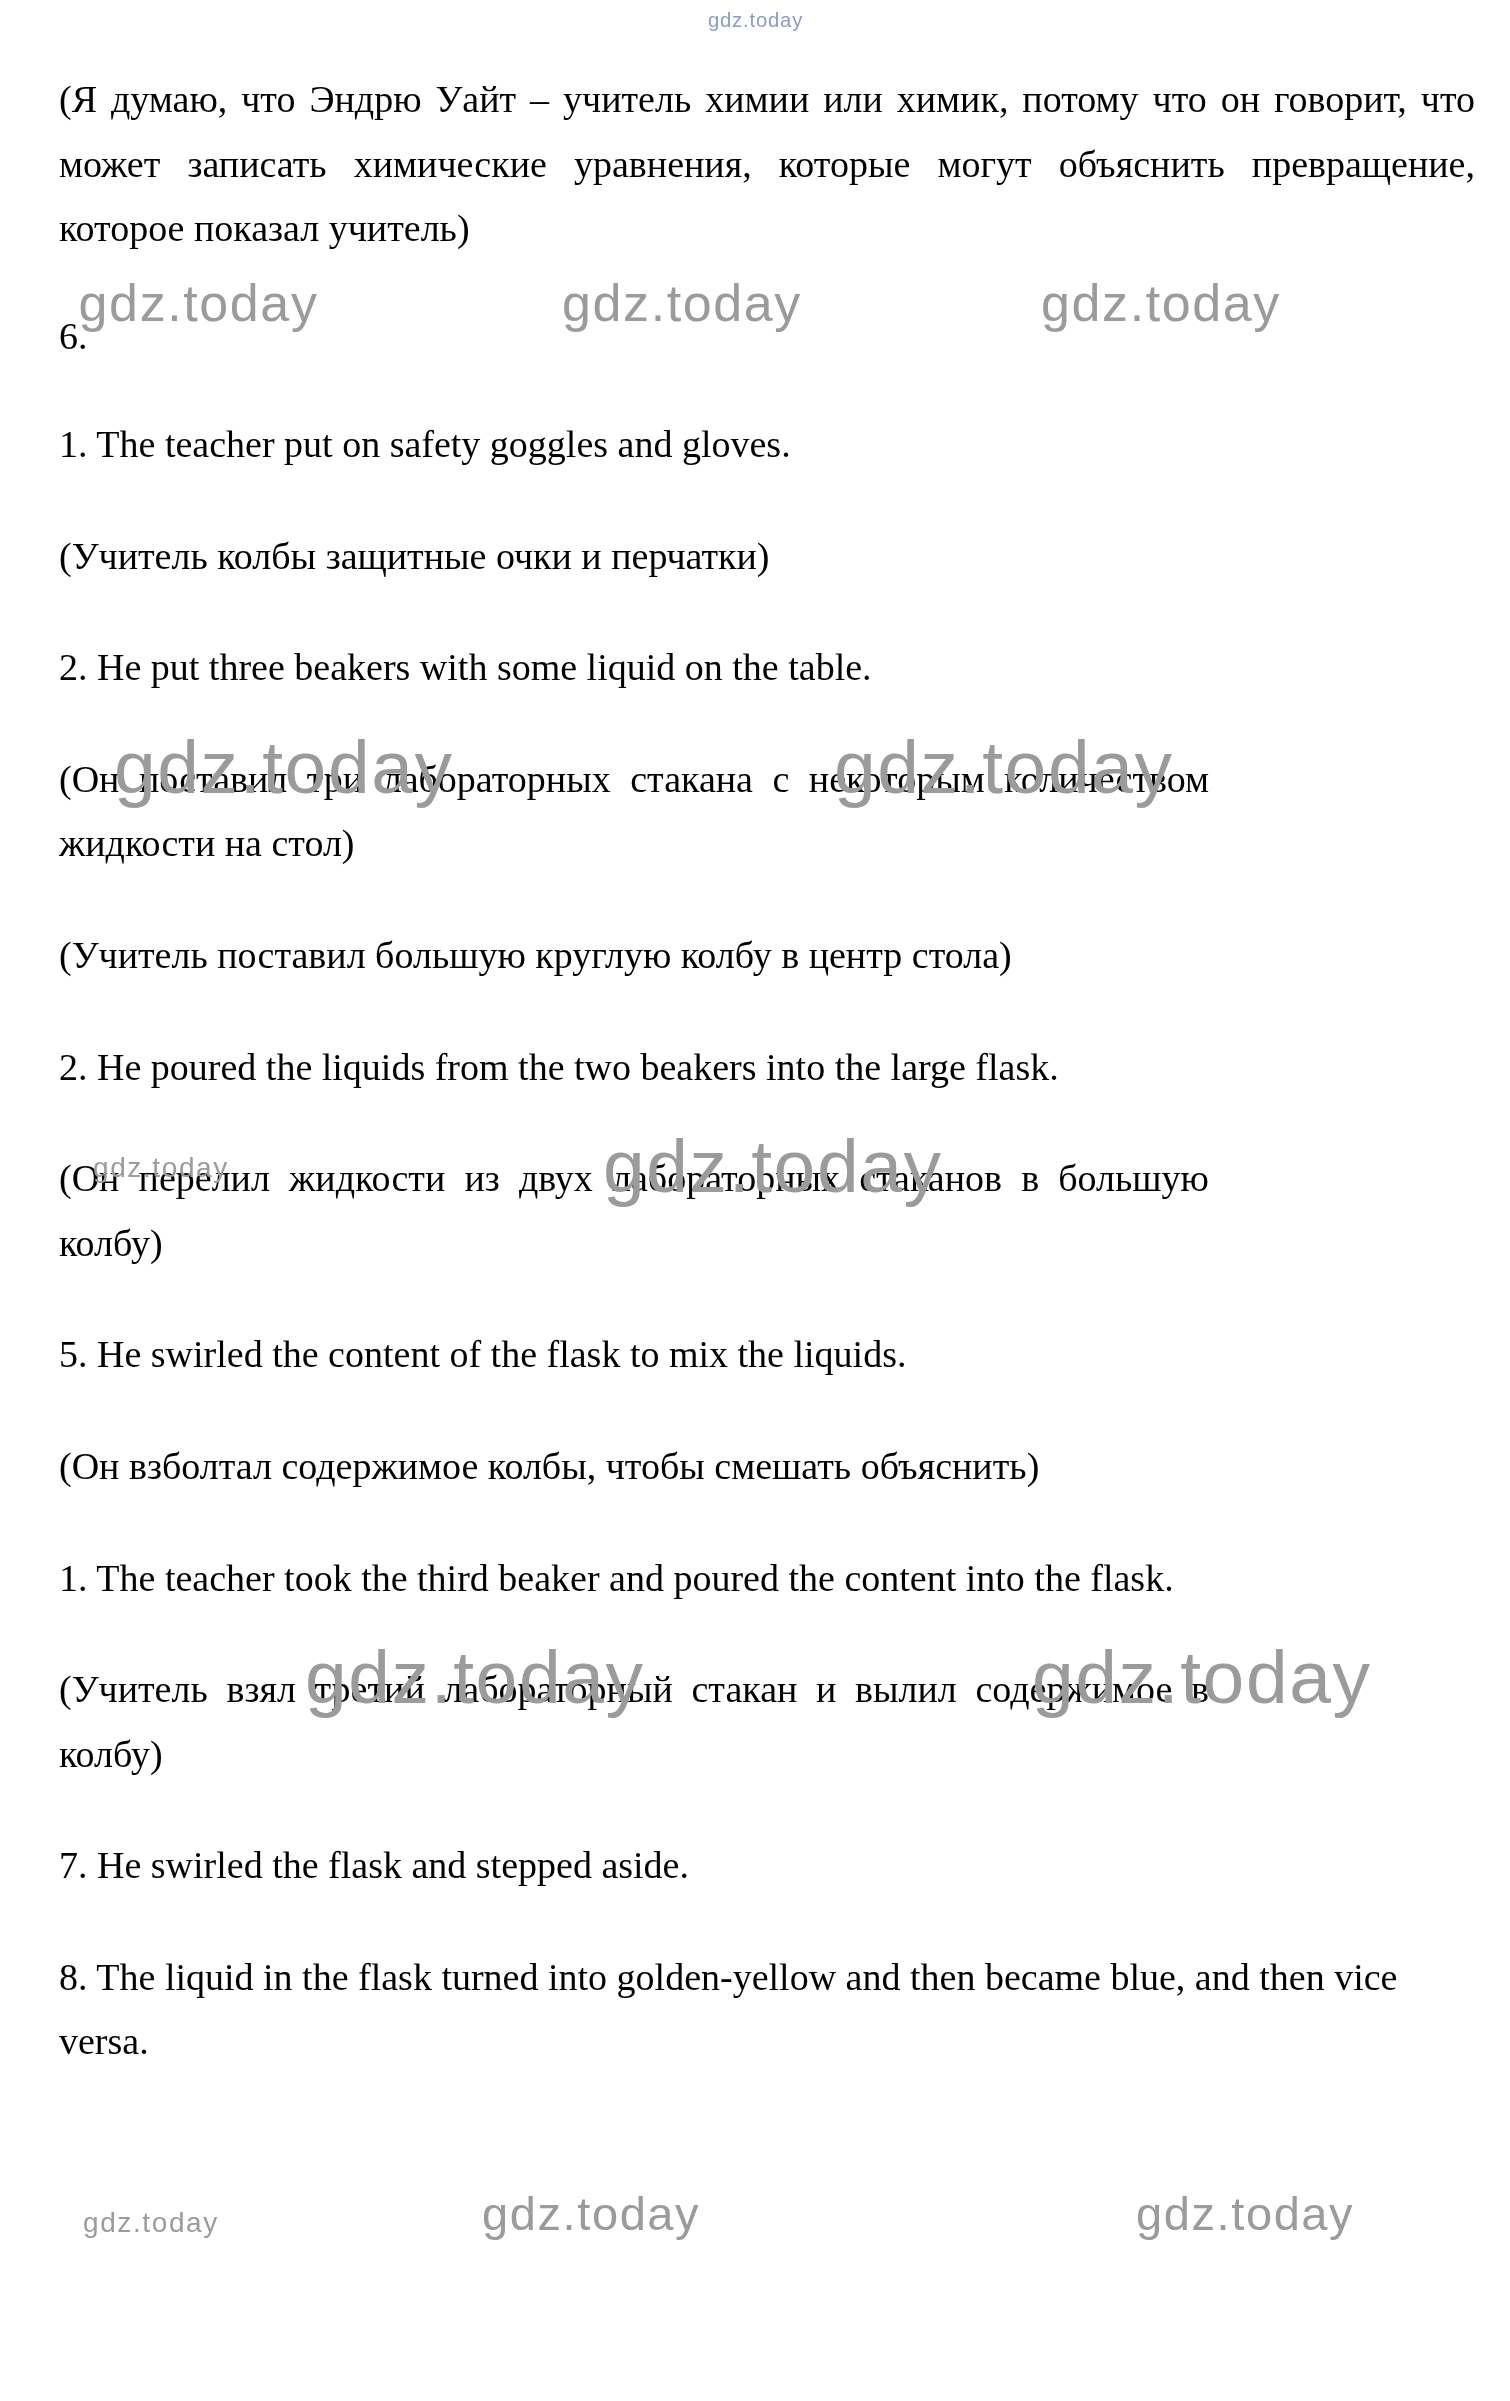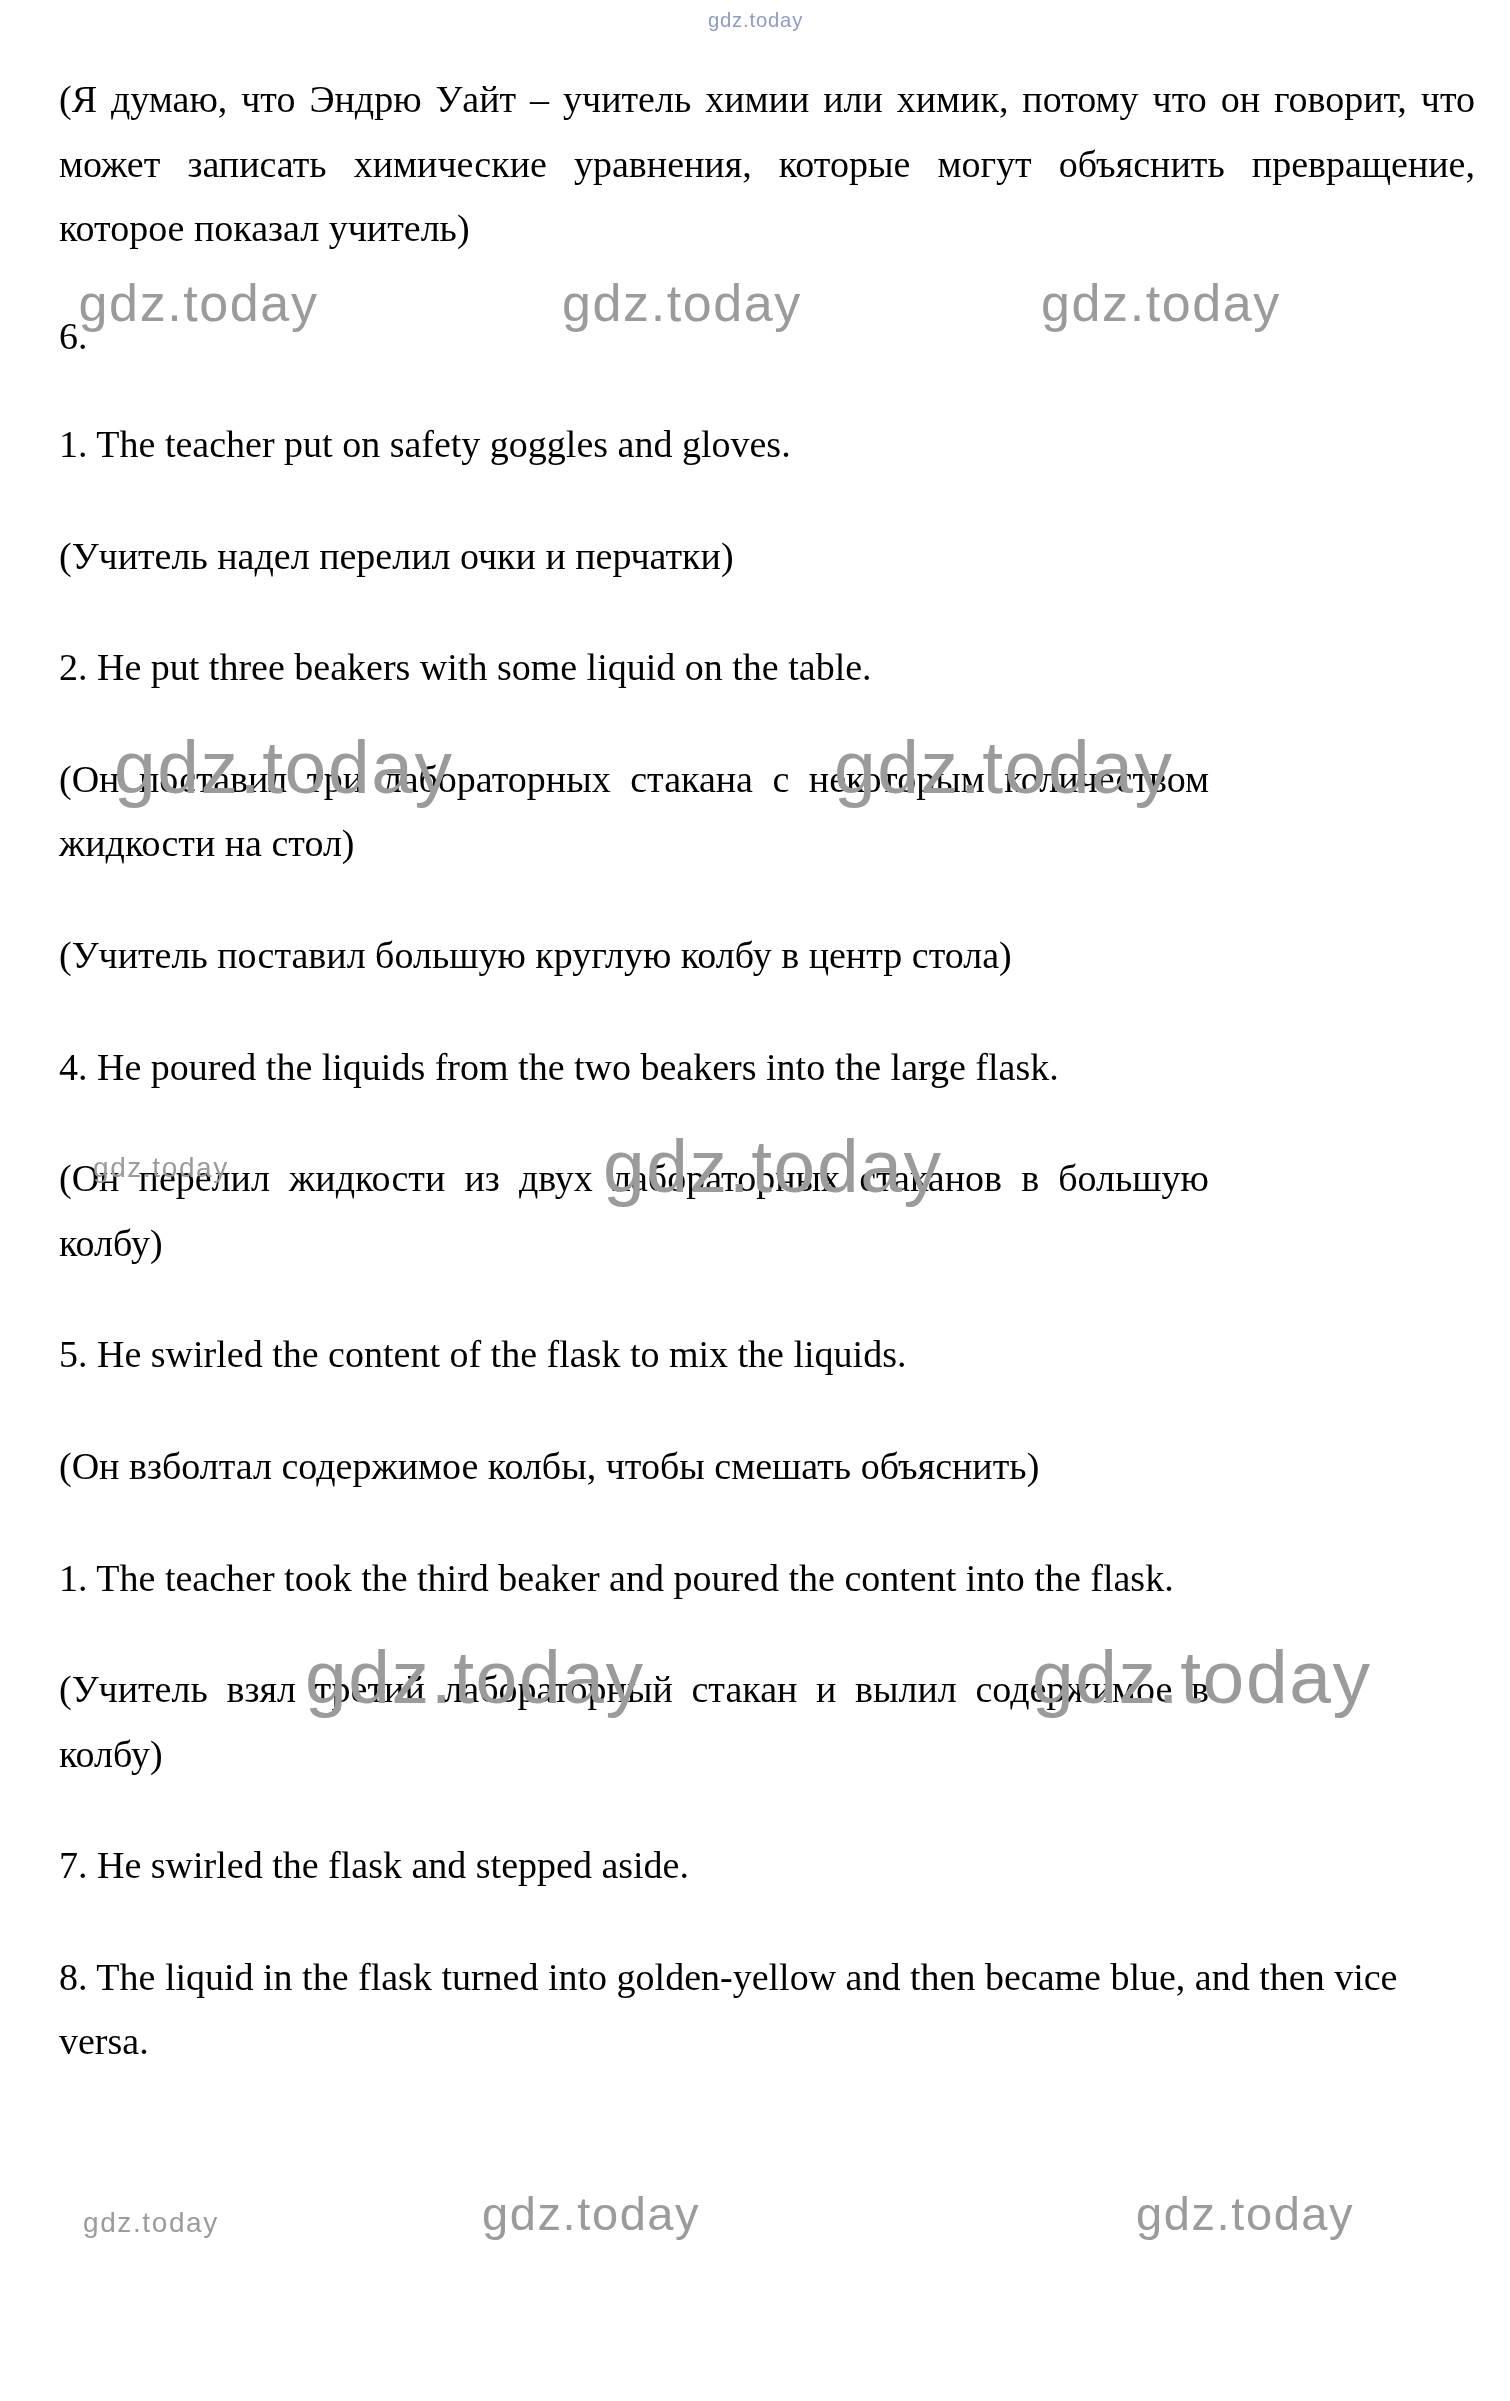--- a/index.html
+++ b/index.html
@@ -57,34 +57,34 @@
 
   <div class="wm-row wm-row-md">
     <span class="wm" style="left:19.6px">gdz.today</span>
     <span class="wm" style="left:503px">gdz.today</span>
     <span class="wm" style="left:982px">gdz.today</span>
   </div>
 
   <p class="para section-number">6.</p>
 
   <p class="para">1. The teacher put on safety goggles and gloves.</p>
-  <p class="para">(Учитель надел перелил очки и перчатки)</p>
+  <p class="para">(Учитель колбы защитные очки и перчатки)</p>
 
   <p class="para">2. He put three beakers with some liquid on the table.</p>
 
   <div class="wm-row wm-row-lg">
     <span class="wm" style="left:55px">gdz.today</span>
     <span class="wm" style="left:775px">gdz.today</span>
   </div>
 
   <p class="para ru-multi">(Он поставил три лабораторных стакана с некоторым количеством жидкости на стол)</p>
 
   <p class="para">(Учитель поставил большую круглую колбу в центр стола)</p>
 
-  <p class="para">4. He poured the liquids from the two beakers into the large flask.</p>
+  <p class="para">2. He poured the liquids from the two beakers into the large flask.</p>
 
   <div class="wm-row wm-row-lg">
     <span class="wm wm-sm" style="left:34px; top:41px">gdz.today</span>
     <span class="wm" style="left:544px">gdz.today</span>
   </div>
 
   <p class="para ru-multi">(Он перелил жидкости из двух лабораторных стаканов в большую колбу)</p>
 
   <p class="para">5. He swirled the content of the flask to mix the liquids.</p>
   <p class="para">(Он взболтал содержимое колбы, чтобы смешать объяснить)</p>

